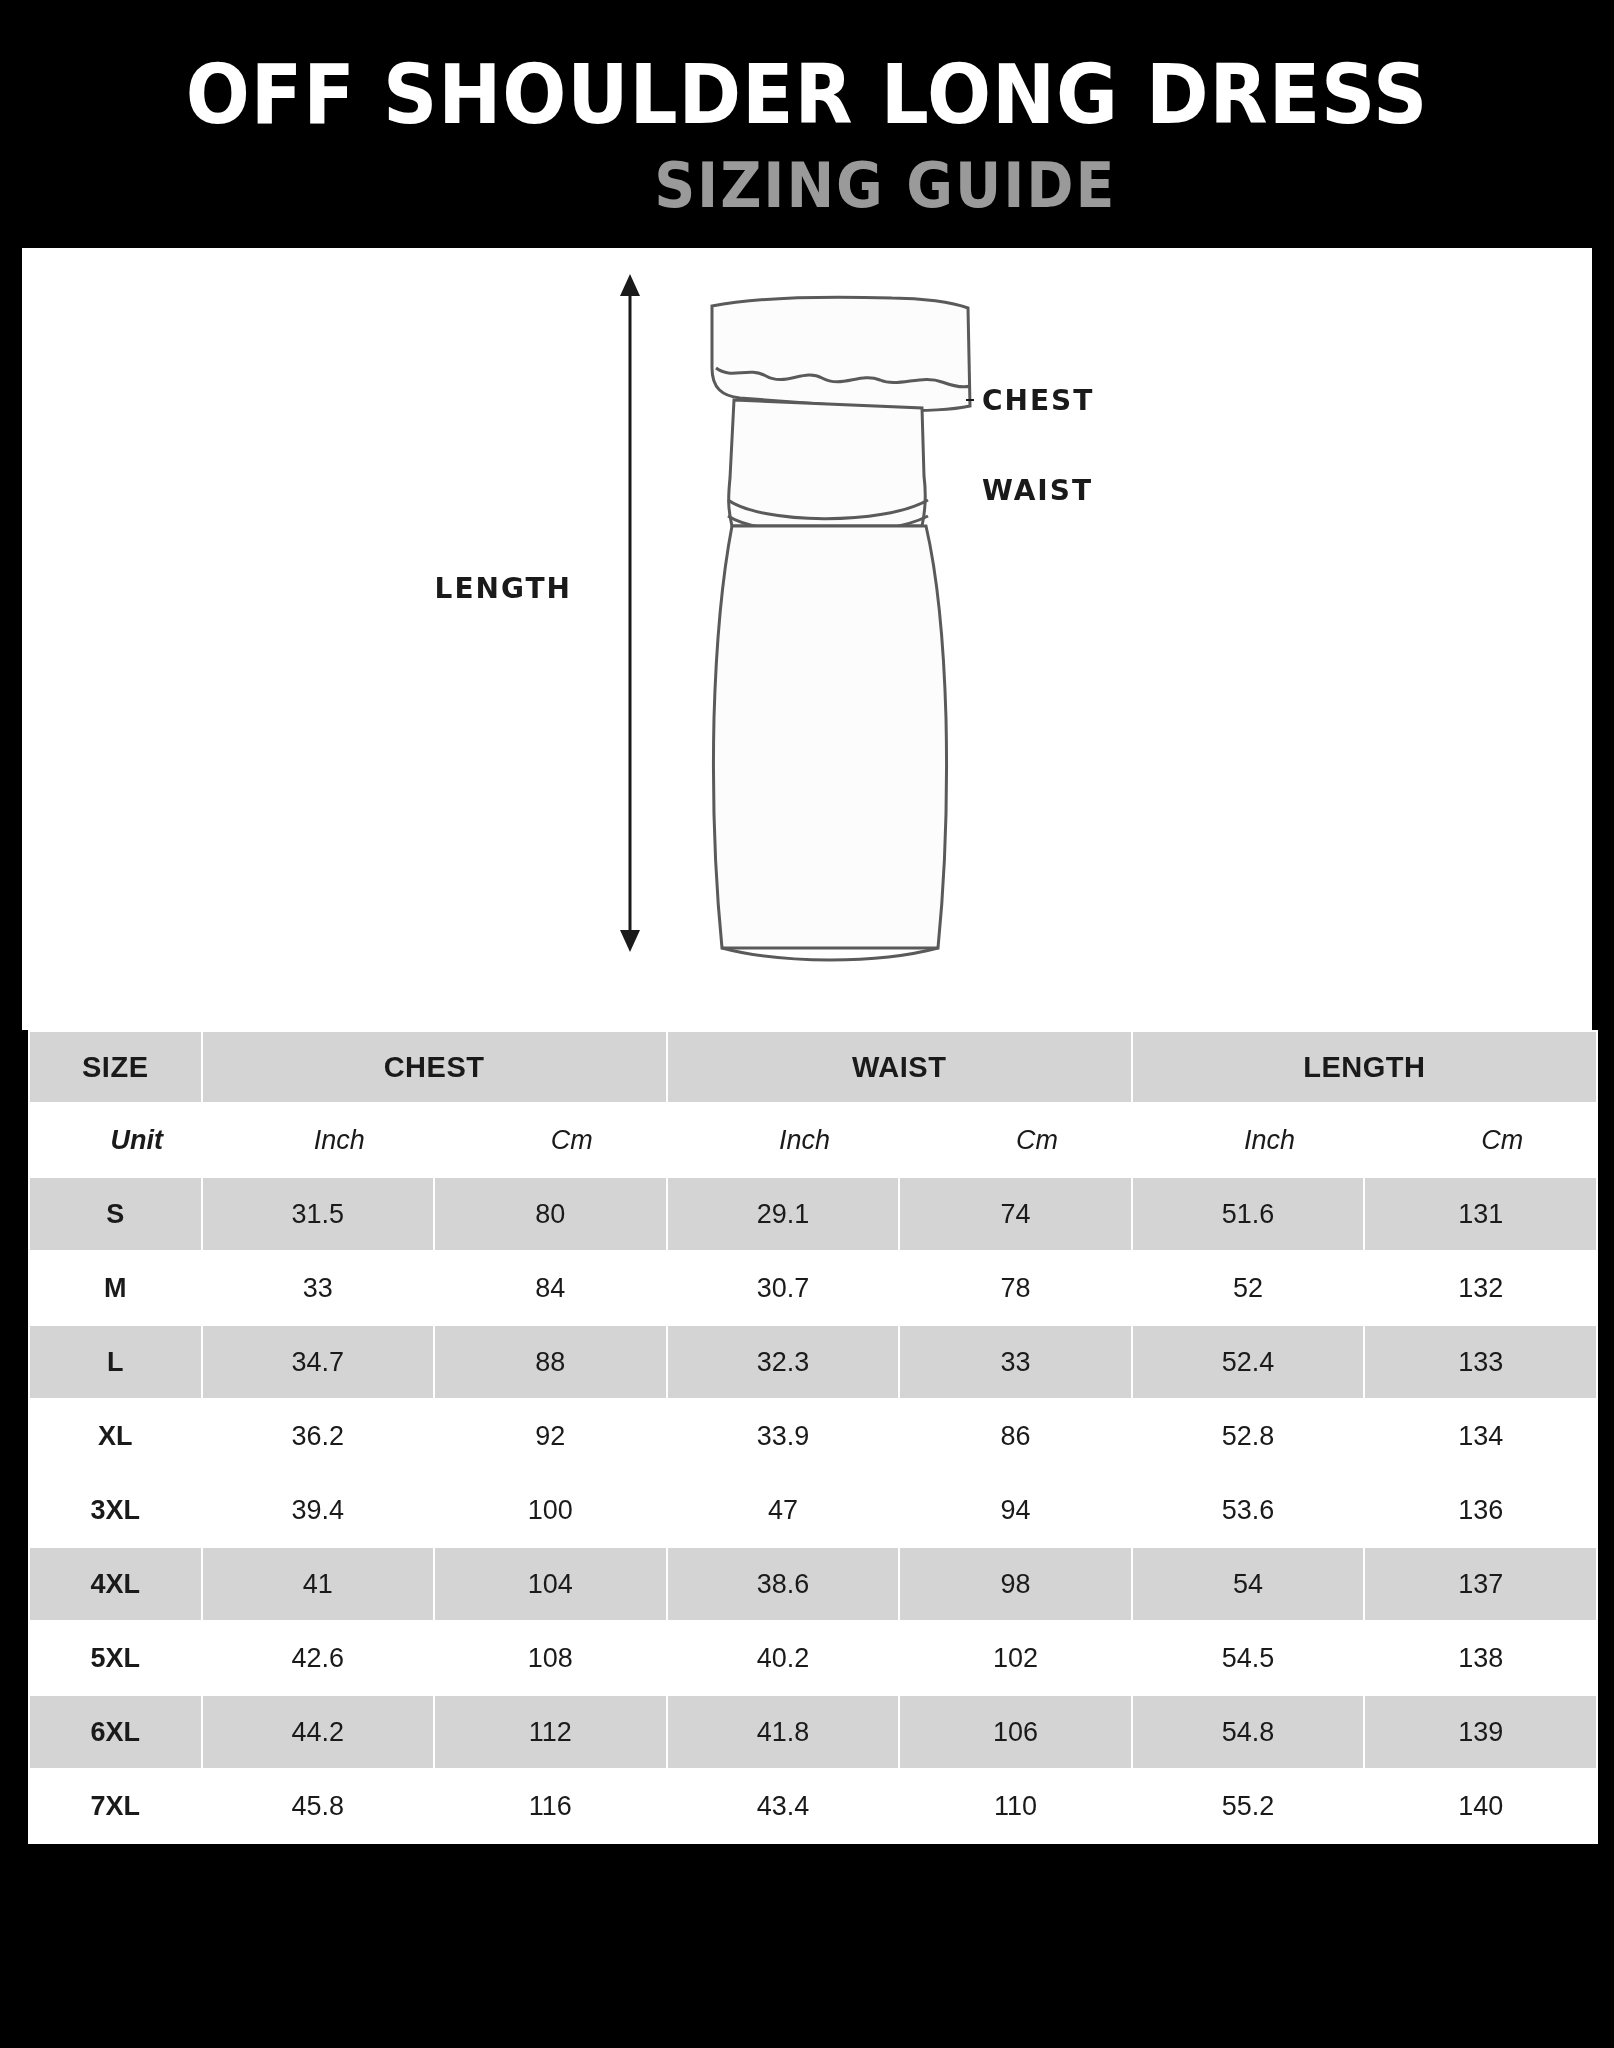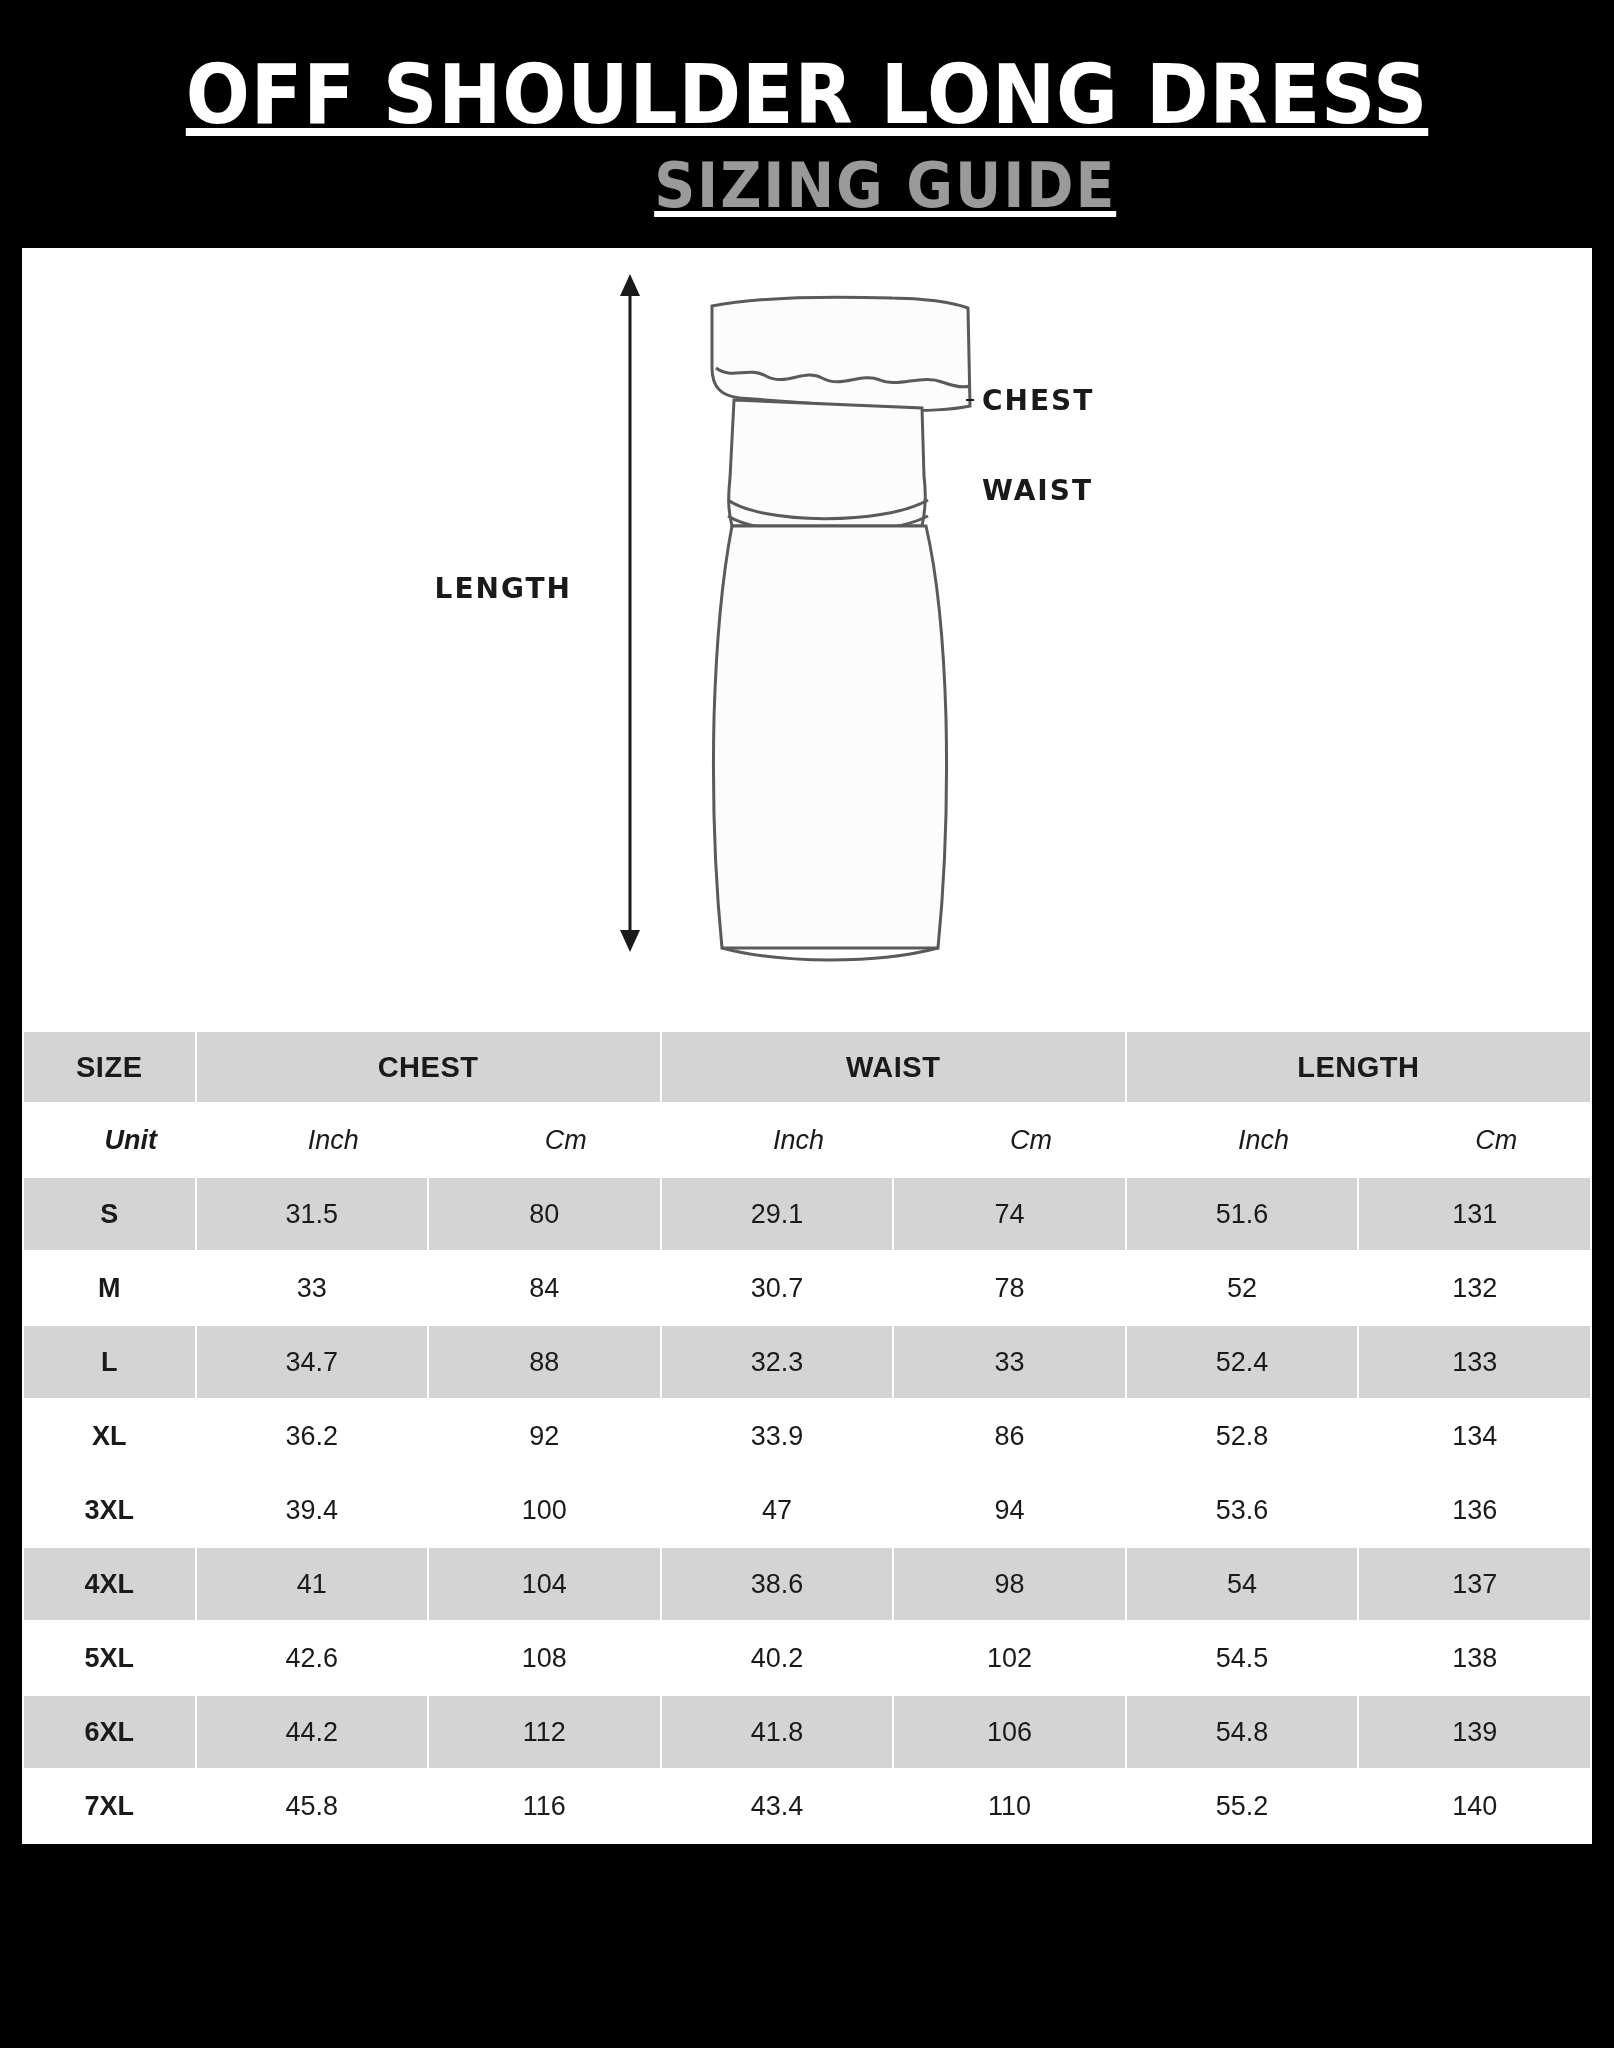--- a/index.html
+++ b/index.html
@@ -18,21 +18,20 @@
     width: 1614px;
     height: 2048px;
     background: #000000;
     position: relative;
     box-sizing: border-box;
   }
   
   .header {
     padding: 52px 0 22px 0;
     text-align: center;
-    text-decoration: underline;
   }
   .title {
     font-size: 82px;
     line-height: 86px;
     font-weight: bold;
     letter-spacing: 1px;
     color: #ffffff;
     font-family: "DejaVu Sans", sans-serif;
     transform: scaleX(0.92);
   }
@@ -63,20 +62,21 @@
   }
   
   .table-wrap {
     margin: 0 22px 0 22px;
   }
   table.size-table {
     border-collapse: collapse;
     width: 100%;
     table-layout: fixed;
     background: #737373;
+    margin-left: 6px;
   }
   table.size-table td, table.size-table th {
     border: 2px solid #ffffff;
     text-align: center;
     color: #1a1a1a;
     background: #d4d4d4;
     font-size: 27px;
     height: 72px;
     padding: 0;
     font-weight: normal;

